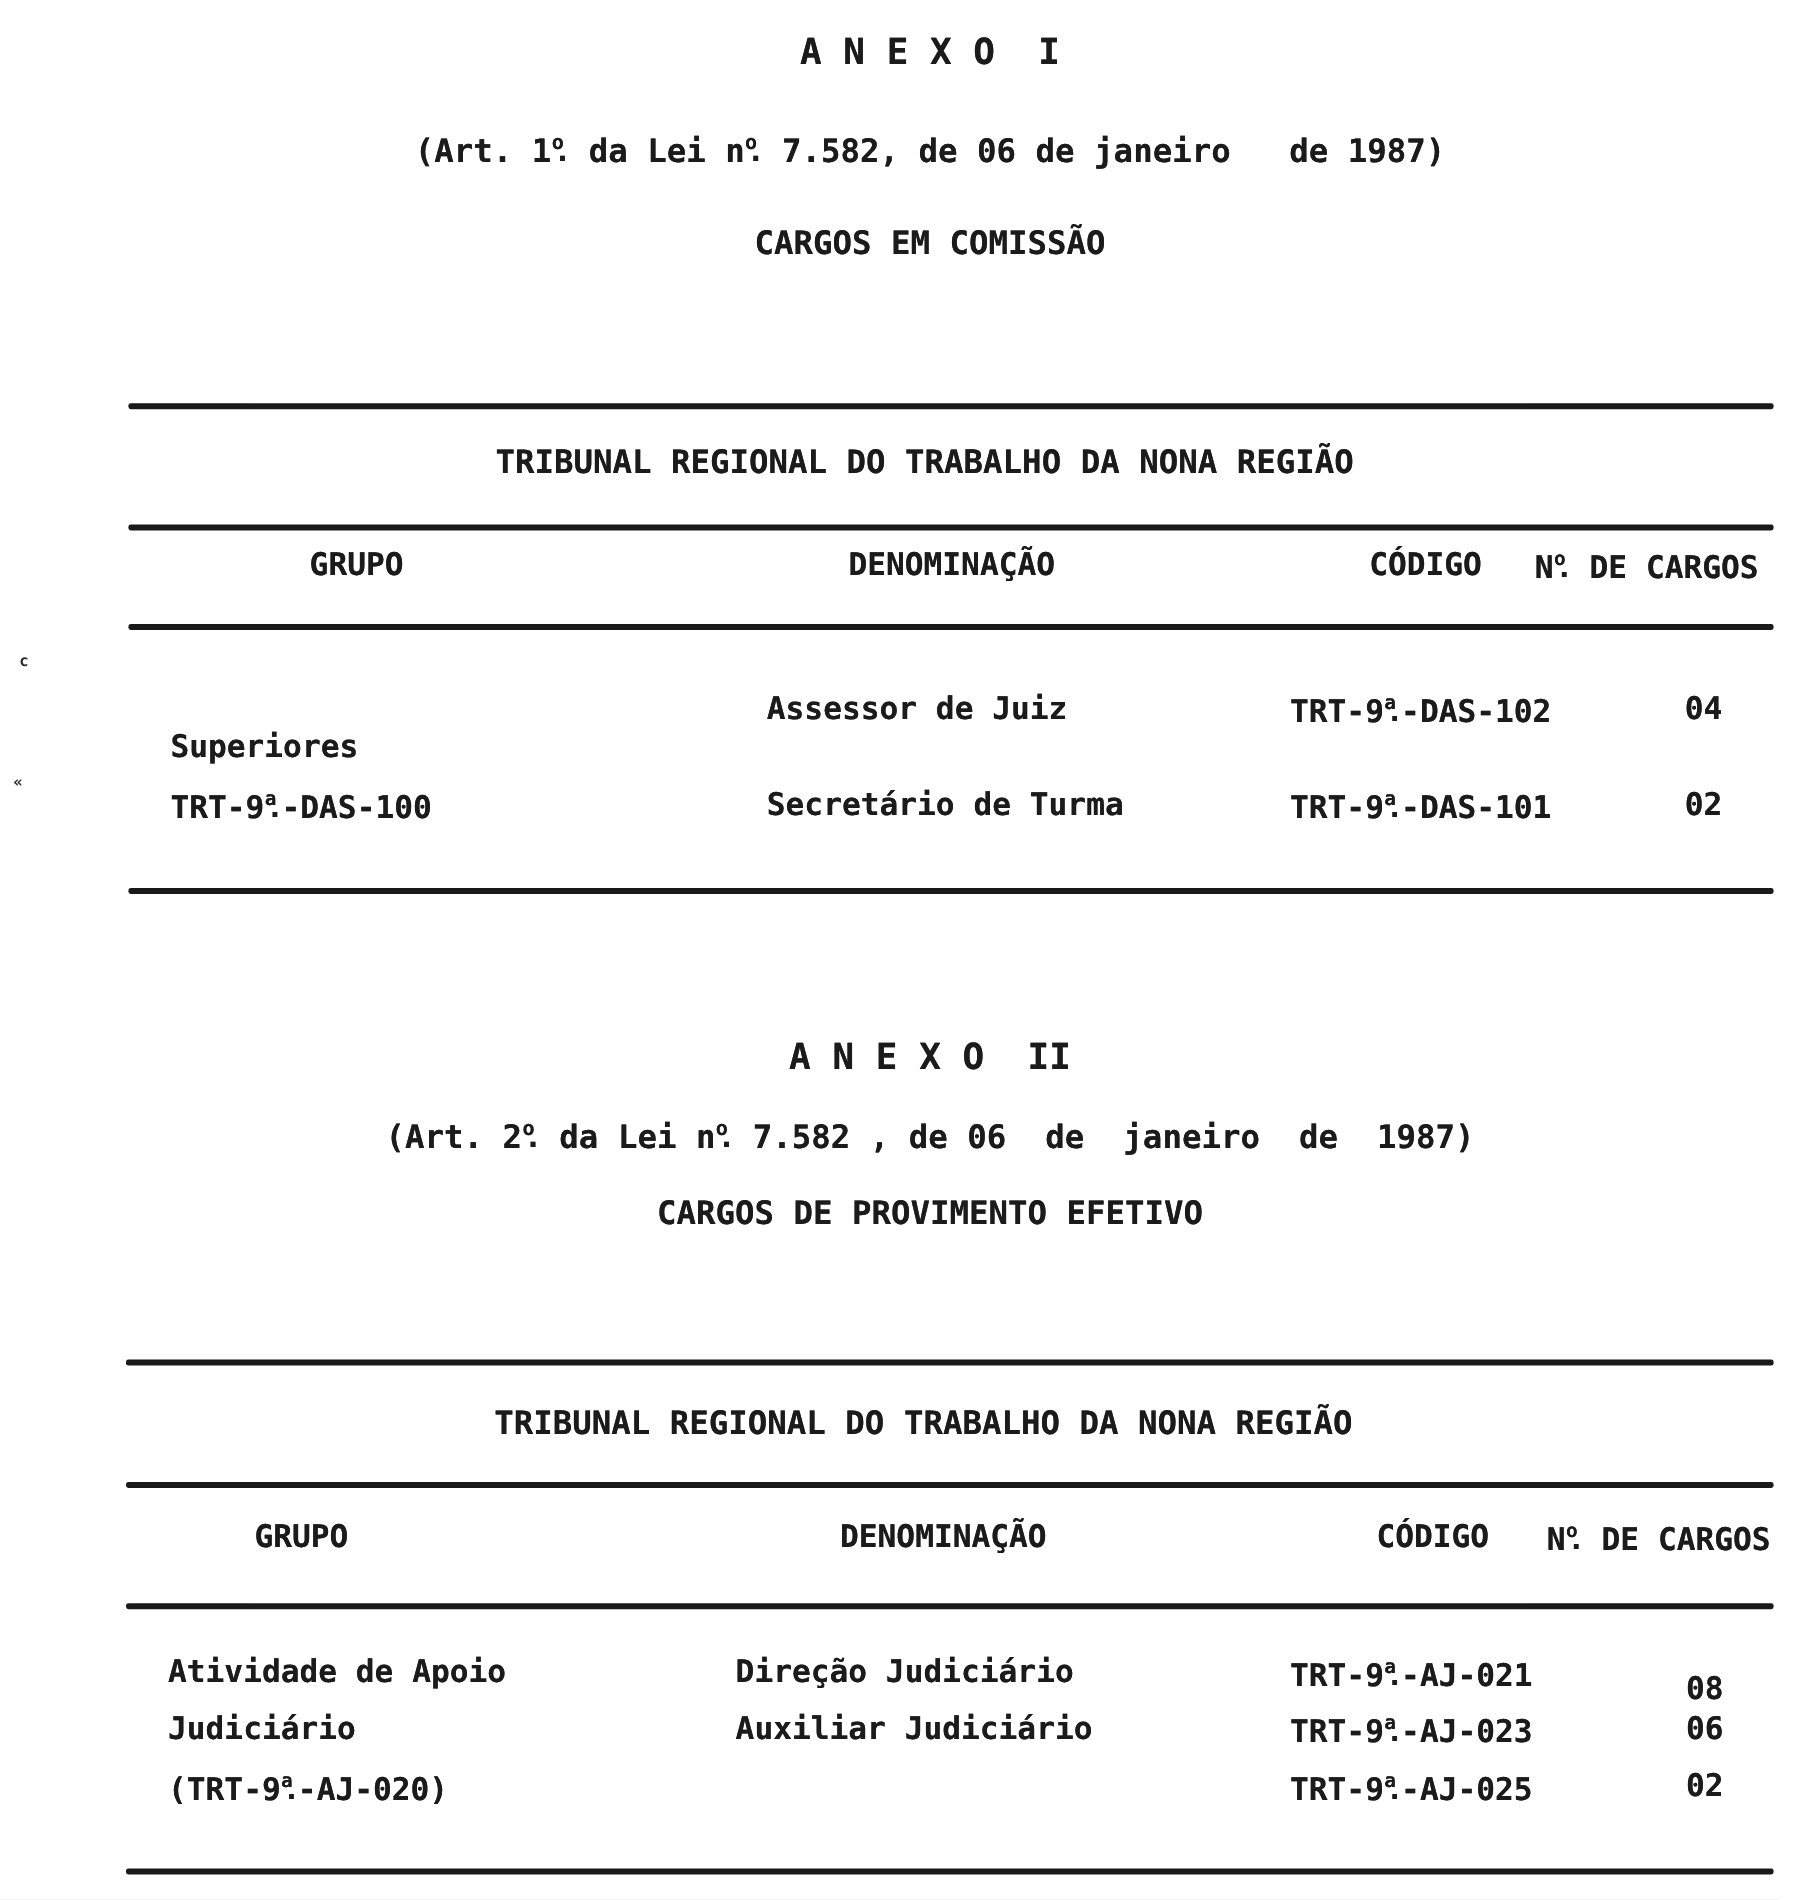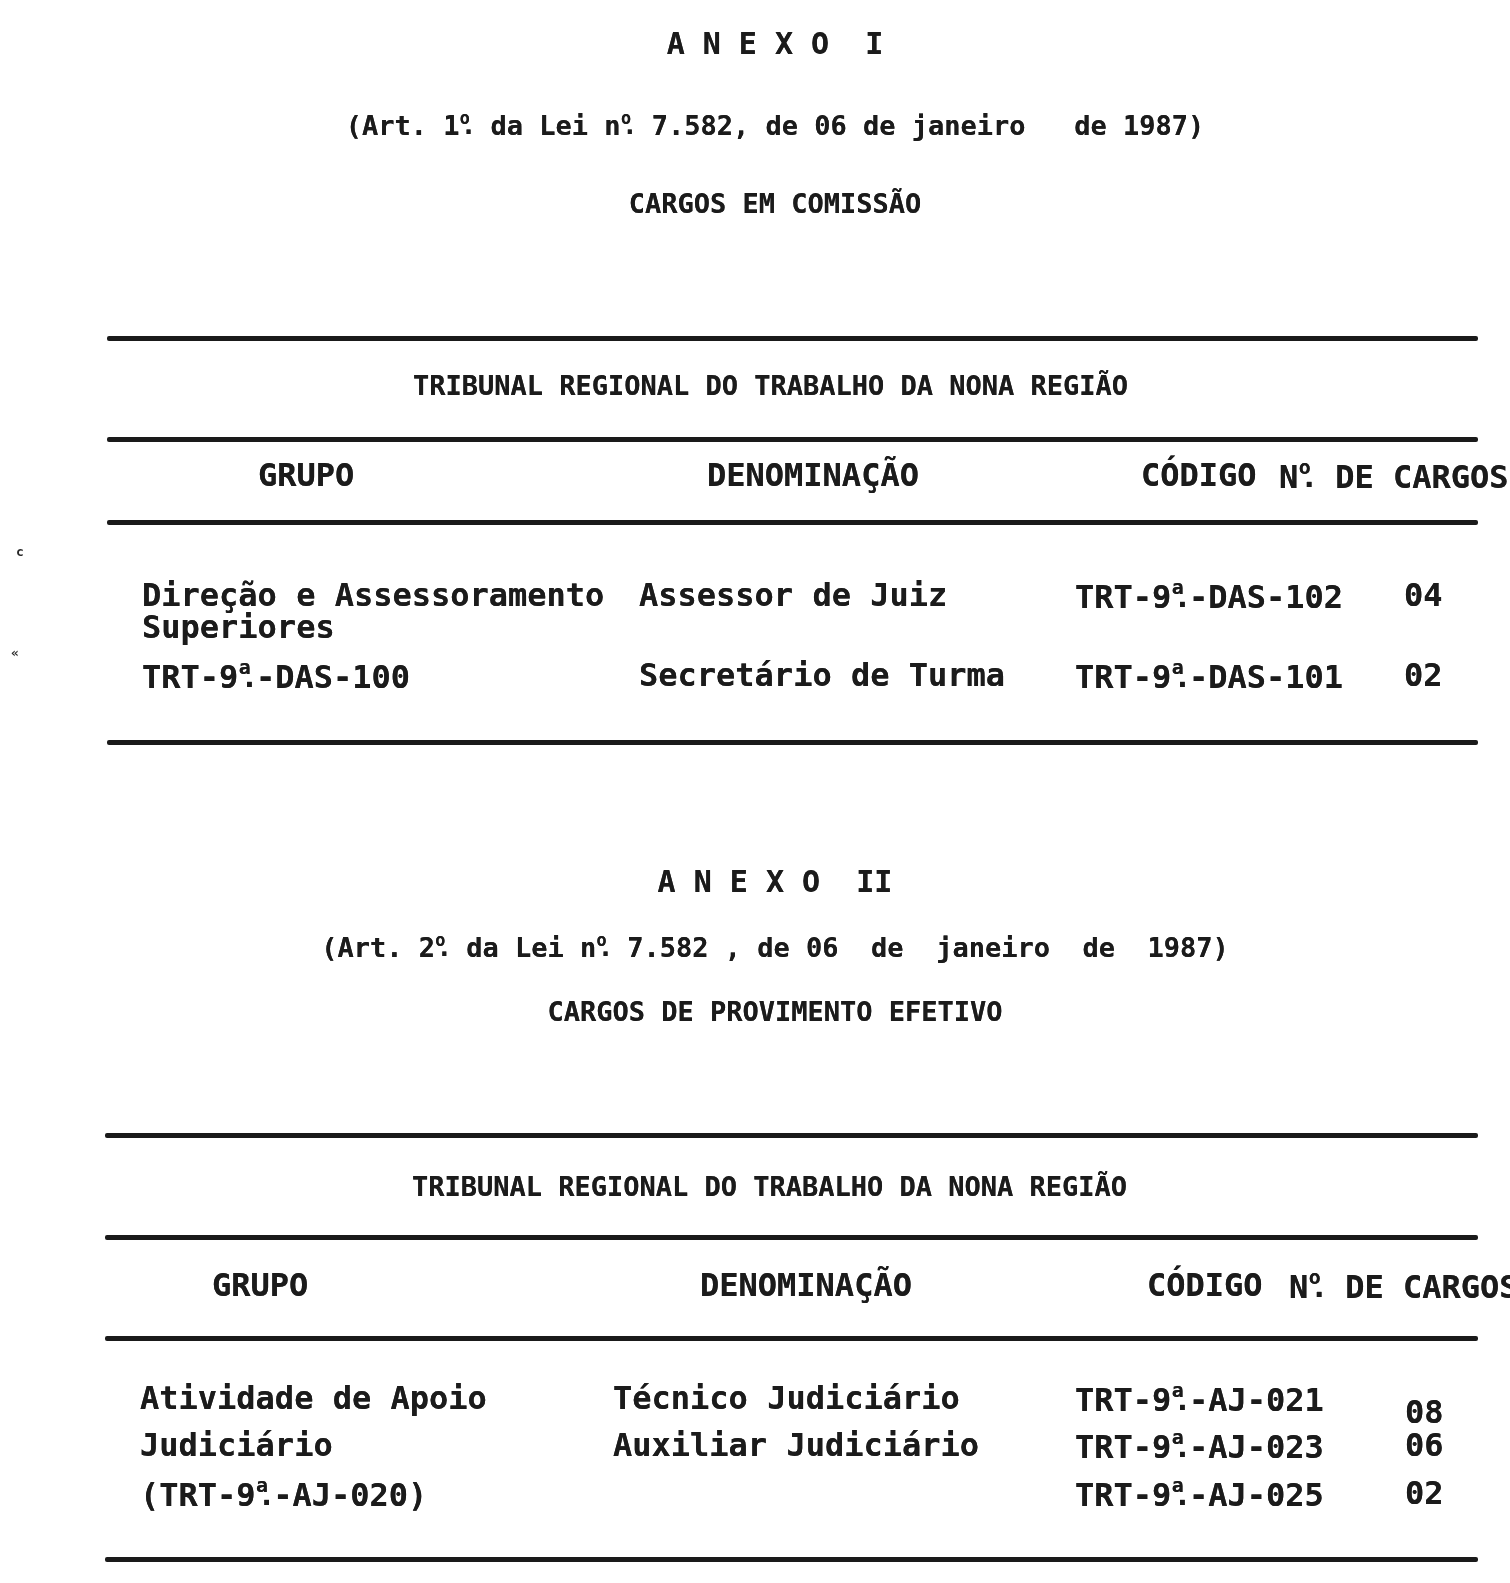--- a/index.html
+++ b/index.html
@@ -6,21 +6,21 @@
   .page{
     position:relative;
     width:1510px;height:1583px;
     background:#ffffff;
     overflow:hidden;
     font-family:"DejaVu Sans Mono","Liberation Mono",monospace;
     font-weight:700;
     color:#1b1b1b;
     text-shadow:0 0 .5px rgba(25,25,25,.85);
   }
-  .t{position:absolute;white-space:pre;font-size:32px;line-height:1.2;}
+  .t{position:absolute;white-space:pre;font-size:26px;line-height:1.2;}
   .lg{font-size:27px;}
   .h1{font-size:30px;}
   .center{left:40px;width:1470px;text-align:center;}
   .tbl{position:absolute;}
   .rule{position:absolute;left:0;right:0;height:5px;background:#1a1a1a;border-radius:2px;}
   .ttl{left:-22px;width:100%;text-align:center;}
   
   .ord{position:relative;display:inline-block;width:.55em;height:1em;}
   .ord .os{position:absolute;left:.02em;bottom:.52em;font-size:.62em;line-height:1;}
   .ord .od{position:absolute;left:.08em;bottom:-.14em;font-size:.9em;line-height:1;}
@@ -42,21 +42,20 @@
     <div class="rule" style="top:0"></div>
     <div class="t lg ttl" style="top:34px">TRIBUNAL REGIONAL DO TRABALHO DA NONA REGIÃO</div>
     <div class="rule" style="top:101px"></div>
 
     <div class="t" style="left:151px;top:120px">GRUPO</div>
     <div class="t" style="left:600px;top:120px">DENOMINAÇÃO</div>
     <div class="t" style="left:1034px;top:120px">CÓDIGO</div>
     <div class="t" style="left:1172px;top:120px">N<span class="ord"><span class="os">o</span><span class="od">.</span></span> DE CARGOS</div>
     <div class="rule" style="top:184px"></div>
 
-    <div class="t" style="left:35px;top:240px">Direção e Assessoramento</div>
     <div class="t" style="left:35px;top:272px">Superiores</div>
     <div class="t" style="left:35px;top:320px">TRT-9<span class="ord"><span class="os">a</span><span class="od">.</span></span>-DAS-100</div>
 
     <div class="t" style="left:532px;top:240px">Assessor de Juiz</div>
     <div class="t" style="left:968px;top:240px">TRT-9<span class="ord"><span class="os">a</span><span class="od">.</span></span>-DAS-102</div>
     <div class="t" style="left:1297px;top:240px">04</div>
 
     <div class="t" style="left:532px;top:320px">Secretário de Turma</div>
     <div class="t" style="left:968px;top:320px">TRT-9<span class="ord"><span class="os">a</span><span class="od">.</span></span>-DAS-101</div>
     <div class="t" style="left:1297px;top:320px">02</div>
@@ -76,21 +75,21 @@
     <div class="t" style="left:107px;top:133px">GRUPO</div>
     <div class="t" style="left:595px;top:133px">DENOMINAÇÃO</div>
     <div class="t" style="left:1042px;top:133px">CÓDIGO</div>
     <div class="t" style="left:1184px;top:133px">N<span class="ord"><span class="os">o</span><span class="od">.</span></span> DE CARGOS</div>
     <div class="rule" style="top:203px"></div>
 
     <div class="t" style="left:35px;top:246px">Atividade de Apoio</div>
     <div class="t" style="left:35px;top:293px">Judiciário</div>
     <div class="t" style="left:35px;top:341px">(TRT-9<span class="ord"><span class="os">a</span><span class="od">.</span></span>-AJ-020)</div>
 
-    <div class="t" style="left:508px;top:246px">Técnico Judiciário</div>
+    <div class="t" style="left:508px;top:246px">Direção Judiciário</div>
     <div class="t" style="left:970px;top:246px">TRT-9<span class="ord"><span class="os">a</span><span class="od">.</span></span>-AJ-021</div>
     <div class="t" style="left:1300px;top:260px">08</div>
 
     <div class="t" style="left:508px;top:293px">Auxiliar Judiciário</div>
     <div class="t" style="left:970px;top:293px">TRT-9<span class="ord"><span class="os">a</span><span class="od">.</span></span>-AJ-023</div>
     <div class="t" style="left:1300px;top:293px">06</div>
 
     <div class="t" style="left:970px;top:341px">TRT-9<span class="ord"><span class="os">a</span><span class="od">.</span></span>-AJ-025</div>
     <div class="t" style="left:1300px;top:341px">02</div>
 

